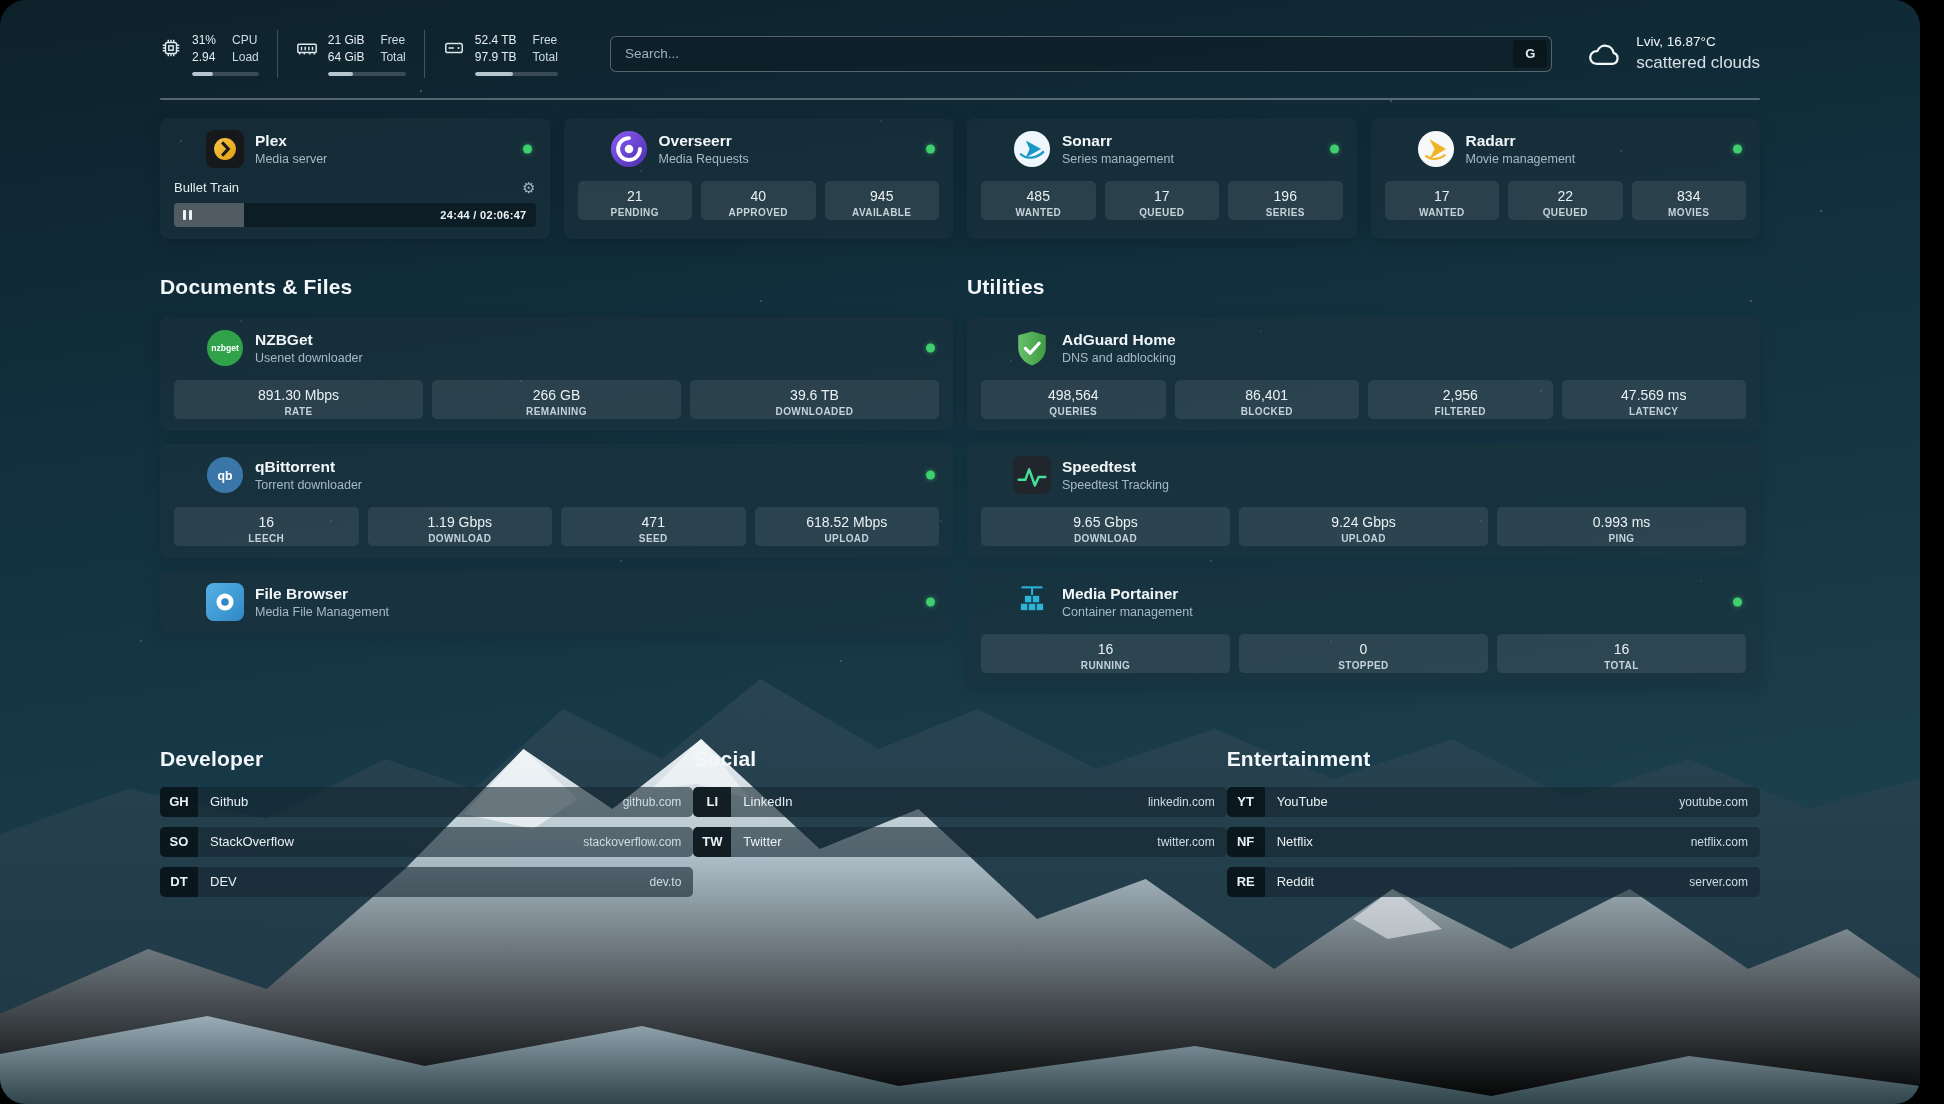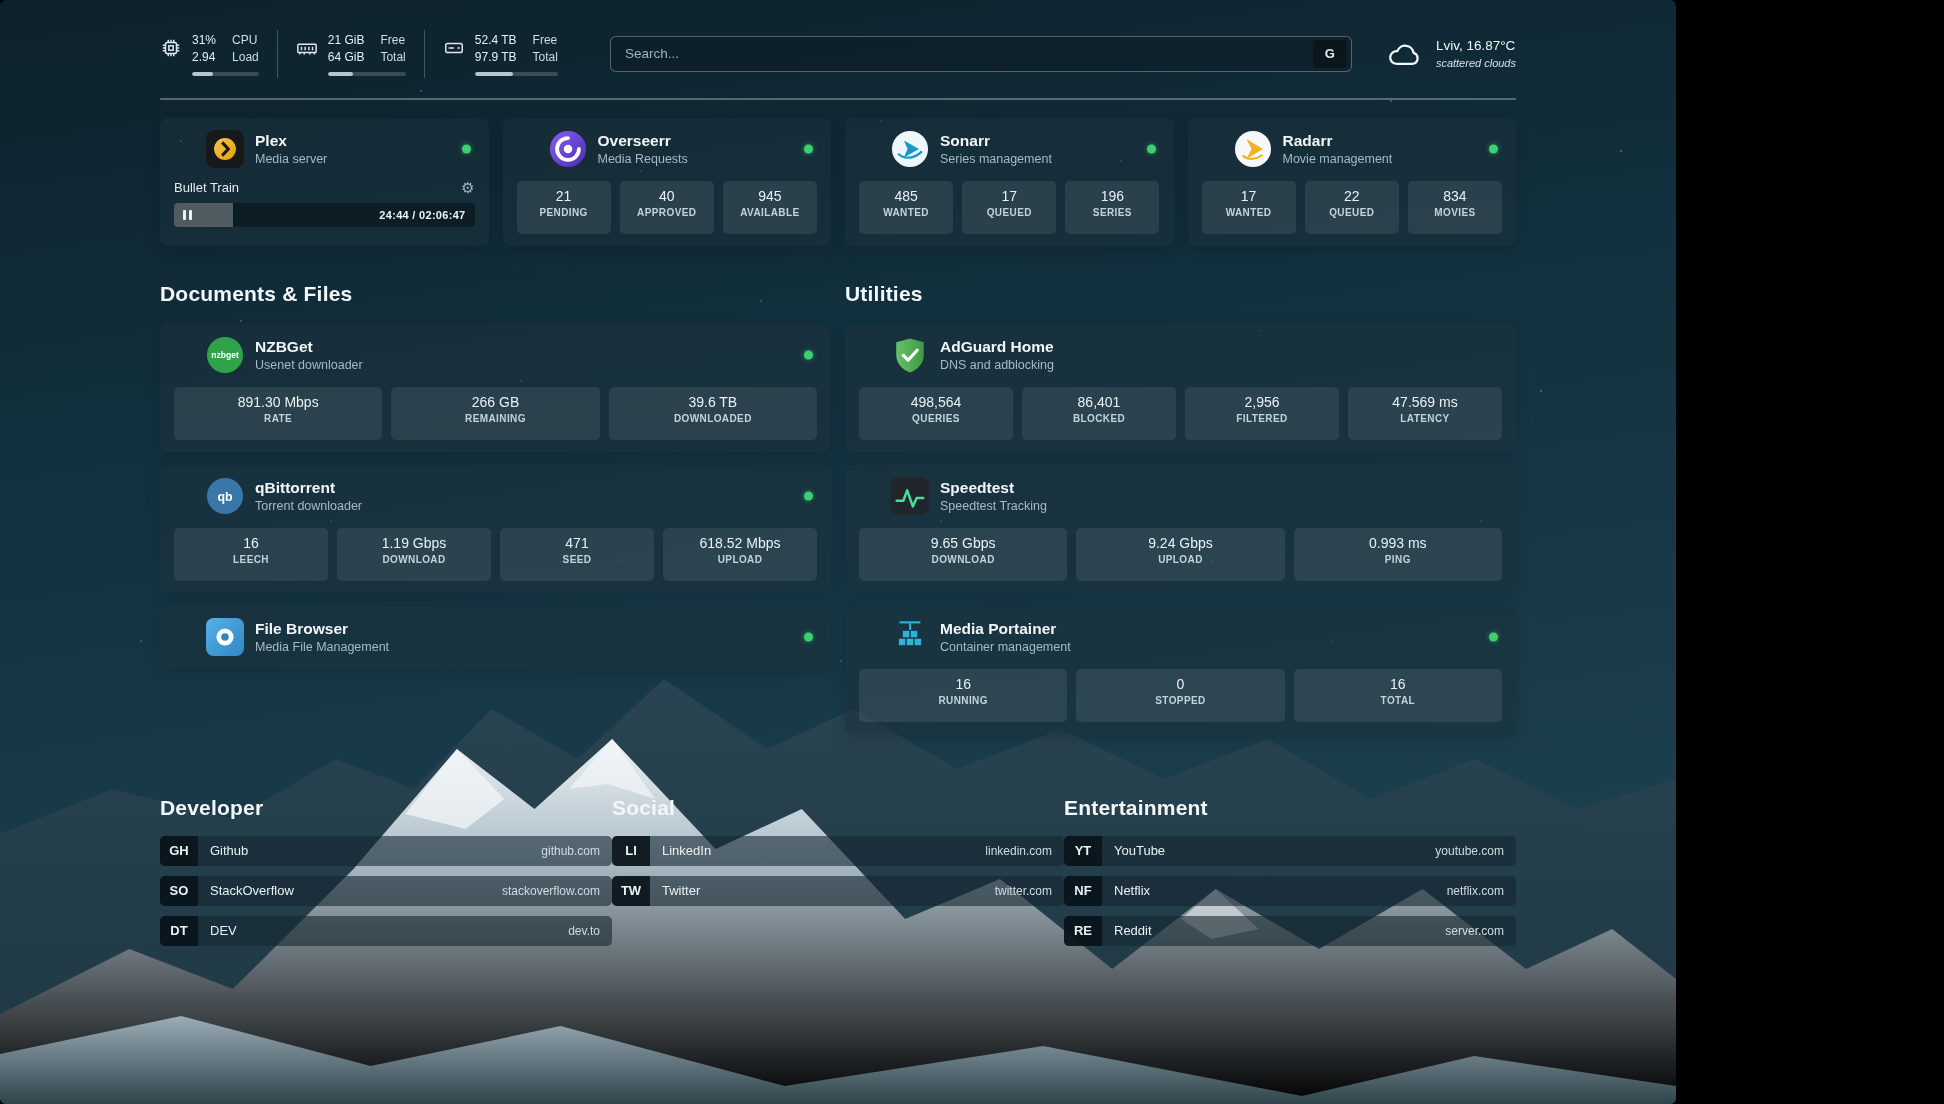--- a/index.html
+++ b/index.html
@@ -1,21 +1,21 @@
 <!DOCTYPE html>
 <html><head>
 <meta charset="utf-8">
 <style>
   * { margin:0; padding:0; box-sizing:border-box; }
   html,body { background:#000; }
   body { width:1944px; height:1104px; font-family:"Liberation Sans", sans-serif; }
 
   .screen {
-    position:relative; width:1676px; height:1104px;
-    border-radius:6px; overflow:hidden;
+    position:relative; width:1920px; height:1104px;
+    border-radius:26px; overflow:hidden;
     background:linear-gradient(172deg,#0d212b 0%, #12303e 34%, #173847 58%, #1c3f4e 78%, #224654 100%);
   }
 
   
   .bg-mountains { position:absolute; left:0; bottom:0; width:100%; height:520px; z-index:0; }
   .stars { position:absolute; inset:0; z-index:1; pointer-events:none; }
   .stars::before {
     content:""; position:absolute; width:2px; height:2px; border-radius:50%;
     background:rgba(255,255,255,.45);
     box-shadow:
@@ -58,21 +58,21 @@
   .searchbar input::placeholder { color:#9db2bc; }
   .g-btn {
     width:34px; height:28px; border:none; border-radius:4px; cursor:pointer;
     background:rgba(9,21,27,0.85); color:#e2ebef; font-size:13px; font-weight:bold; font-family:inherit;
   }
 
   .weather { display:flex; align-items:center; gap:12px; }
   .weather-icon { width:38px; height:30px; }
   .weather-txt { display:flex; flex-direction:column; line-height:1.45; }
   .weather-loc { font-size:13.5px; color:#f2f7f9; }
-  .weather-cond { font-size:11px; color:#d5e1e6;font-style:italic; }
+  .weather-cond { font-size:17px; color:#d5e1e6; }
 
   .divider { margin-top:20px; height:2px; background:rgba(255,255,255,0.30); border-radius:1px; }
 
   
   .section-title { margin-top:62px; font-size:21px; font-weight:700; color:#f3f7f9; letter-spacing:.2px; }
   .section-title.tight { margin-top:36px; }
 
   .cards-row { margin-top:18px; display:grid; grid-template-columns:repeat(4,1fr); gap:14px; }
 
   .card {
@@ -83,21 +83,21 @@
   .appicon { width:38px; height:38px; flex:0 0 38px; }
   .appicon svg { width:100%; height:100%; display:block; }
   .card-titles { min-width:0; }
   .card-name { font-size:15.5px; font-weight:600; color:#f2f6f8; }
   .card-desc { font-size:12.5px; color:#a6bac3; margin-top:2px; }
   .dot { position:absolute; right:4px; top:50%; transform:translateY(-50%); width:9px; height:9px; border-radius:50%; background:#3ecf6f; box-shadow:0 0 5px rgba(62,207,111,.6); }
 
   .stats { display:grid; gap:9px; margin-top:13px; }
   .cols-3 { grid-template-columns:repeat(3,1fr); }
   .cols-4 { grid-template-columns:repeat(4,1fr); }
-  .stat { background:rgba(255,255,255,0.085); border-radius:5px; padding:7px 4px 16px; text-align:center; }
+  .stat { background:rgba(255,255,255,0.085); border-radius:5px; padding:7px 4px 2px; text-align:center; }
   .stat-v { font-size:14px; color:#eaf1f4; white-space:nowrap; }
   .stat-l { font-size:10px; font-weight:700; color:#c4d3da; margin-top:3px; letter-spacing:.4px; }
 
   
   .now-playing { display:flex; align-items:center; justify-content:space-between; margin-top:12px; font-size:13px; color:#e2ebef; }
   .gear { color:#9fb4be; font-size:15px; cursor:pointer; line-height:1; }
   .player-bar {
     position:relative; margin-top:8px; height:24px; border-radius:4px;
     background:rgba(7,17,23,0.55); overflow:hidden; display:flex; align-items:center; cursor:pointer;
   }

